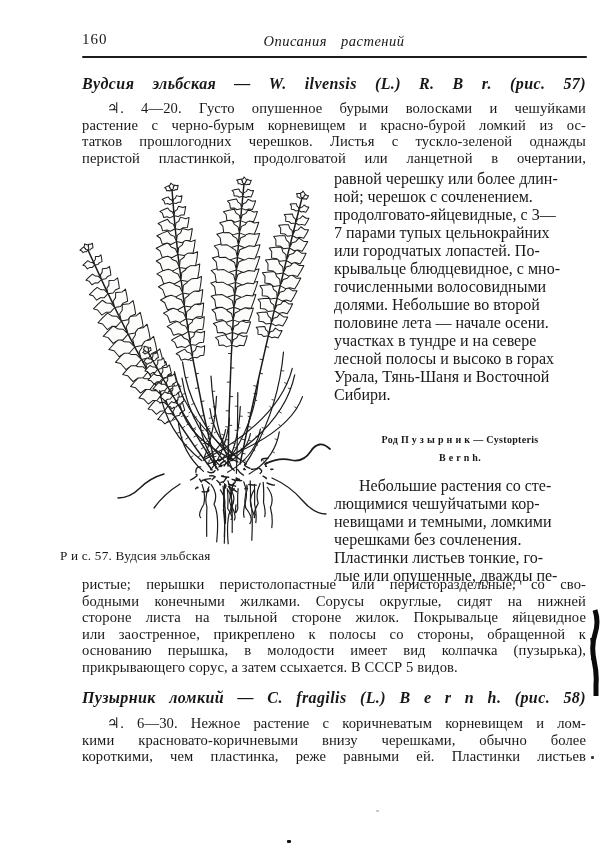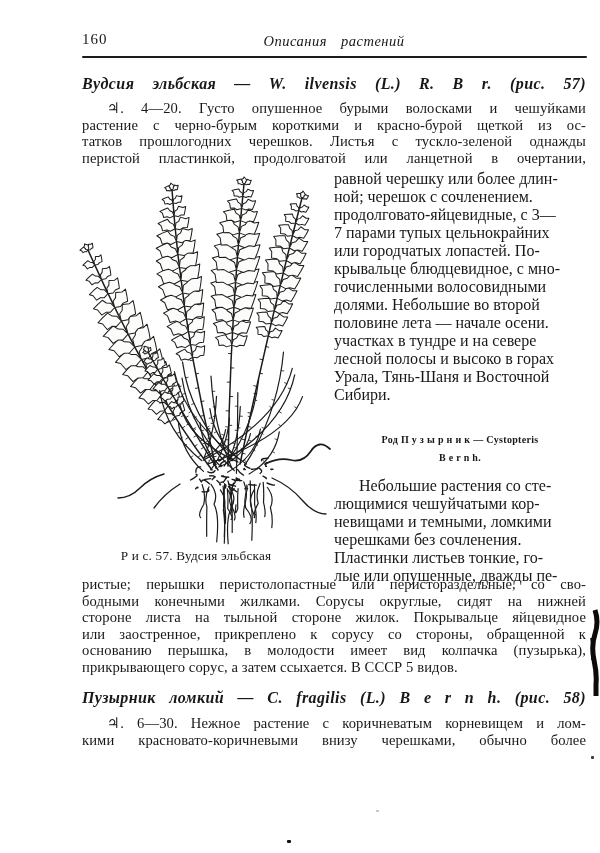--- a/index.html
+++ b/index.html
@@ -29,41 +29,41 @@
   .col-1{top:170px;}
   .genus-heading{left:334px;width:252px;text-align:center;font-weight:bold;font-size:10px;letter-spacing:0.3px;}
   .gh-1{top:434px;}
   .gh-2{top:452px;}
   .col-2{top:477px;}
   .para-2{top:576px;}
   .para-3{top:715px;}
   .last-left .tline:last-child{text-align-last:left;}
   .indent-first .tline:first-child{padding-left:25px;}
   .figure-box{left:60px;top:168px;width:272px;height:378px;}
-  .figure-caption{left:60px;top:548px;width:272px;text-align:center;font-size:13.2px;letter-spacing:0.2px;}
+  .figure-caption{left:60px;top:548px;width:272px;font-size:13.2px;letter-spacing:0.2px;}
   .artifact{background:#121212;border-radius:1px;}
   .artifact-strip{left:589px;top:608px;width:11px;height:92px;}
   .speck-a{left:287px;top:840px;width:4px;height:3px;}
   .speck-b{left:591px;top:756px;width:3px;height:3px;background:#3a3a3a;}
   .speck-c{left:376px;top:810px;width:3px;height:2px;background:#c9c9c6;}
 </style>
 </head>
 <body>
 
 <div class="page">
 
   <div class="abs page-number">160</div>
   <div class="abs running-head">Описания растений</div>
   <div class="abs header-rule"></div>
 
   <div class="abs species-title title-1">Вудсия эльбская — W. ilvensis (L.) R. B r. (рис. 57)</div>
 
   <div class="abs lines para-1 indent-first">
       <div class="tline">♃. 4—20. Густо опушенное бурыми волосками и чешуйками</div>
-      <div class="tline">растение с черно-бурым короткими и красно-бурой щеткой из ос-</div>
+      <div class="tline">растение с черно-бурым корневищем и красно-бурой ломкий из ос-</div>
       <div class="tline">татков прошлогодних черешков. Листья с тускло-зеленой однажды</div>
       <div class="tline">перистой пластинкой, продолговатой или ланцетной в очертании,</div>
     </div>
 
   <div class="abs figure-box">
     <svg width="272" height="378" viewBox="0 0 272 378" xmlns="http://www.w3.org/2000/svg">
         <path d="M152,302 Q90,222 28,82" fill="none" stroke="#1c1c1c" stroke-width="1.5" stroke-linecap="round" stroke-linejoin="round"></path>
         <path d="M147.0,295.5 l2.4,-1.8" fill="none" stroke="#1c1c1c" stroke-width="0.9" stroke-linecap="round" stroke-linejoin="round"></path>
         <path d="M140.8,287.1 l-2.4,1.8" fill="none" stroke="#1c1c1c" stroke-width="0.9" stroke-linecap="round" stroke-linejoin="round"></path>
         <path d="M134.6,278.4 l2.5,-1.7" fill="none" stroke="#1c1c1c" stroke-width="0.9" stroke-linecap="round" stroke-linejoin="round"></path>
@@ -416,30 +416,31 @@
       <div class="tline">невищами и темными, ломкими</div>
       <div class="tline">черешками без сочленения.</div>
       <div class="tline">Пластинки листьев тонкие, го-</div>
       <div class="tline">лые или опушенные, дважды пе-</div>
     </div>
 
   <div class="abs lines para-2 last-left">
       <div class="tline">ристые; перышки перистолопастные или перистораздельные, со сво-</div>
       <div class="tline">бодными конечными жилками. Сорусы округлые, сидят на нижней</div>
       <div class="tline">стороне листа на тыльной стороне жилок. Покрывальце яйцевидное</div>
-      <div class="tline">или заостренное, прикреплено к сорусу со стороны, обращенной к</div>
+      <div class="tline">или заостренное, прикреплено к полосы со стороны, обращенной к</div>
       <div class="tline">основанию перышка, в молодости имеет вид колпачка (пузырька),</div>
       <div class="tline">прикрывающего сорус, а затем ссыхается. В СССР 5 видов.</div>
     </div>
 
   <div class="abs species-title title-2">Пузырник ломкий — C. fragilis (L.) B e r n h. (рис. 58)</div>
 
   <div class="abs lines para-3 indent-first">
       <div class="tline">♃. 6—30. Нежное растение с коричневатым корневищем и лом-</div>
       <div class="tline">кими красновато-коричневыми внизу черешками, обычно более</div>
+      <div class="tline">короткими, чем пластинка, реже равными ей. Пластинки листьев</div>
     </div>
 
   <svg class="abs artifact-strip" width="11" height="92" viewBox="0 0 11 92" xmlns="http://www.w3.org/2000/svg">
     <path d="M6,2 q4,12 0,24 t-1,26 t2,24 l0,12" stroke="#0b0b0b" stroke-width="5" fill="none"></path>
     <path d="M2,30 q3,10 1,22" stroke="#0b0b0b" stroke-width="2" fill="none"></path>
   </svg>
   <div class="abs artifact speck-a"></div>
   <div class="abs artifact speck-b"></div>
   <div class="abs speck-c abs"></div>
 

